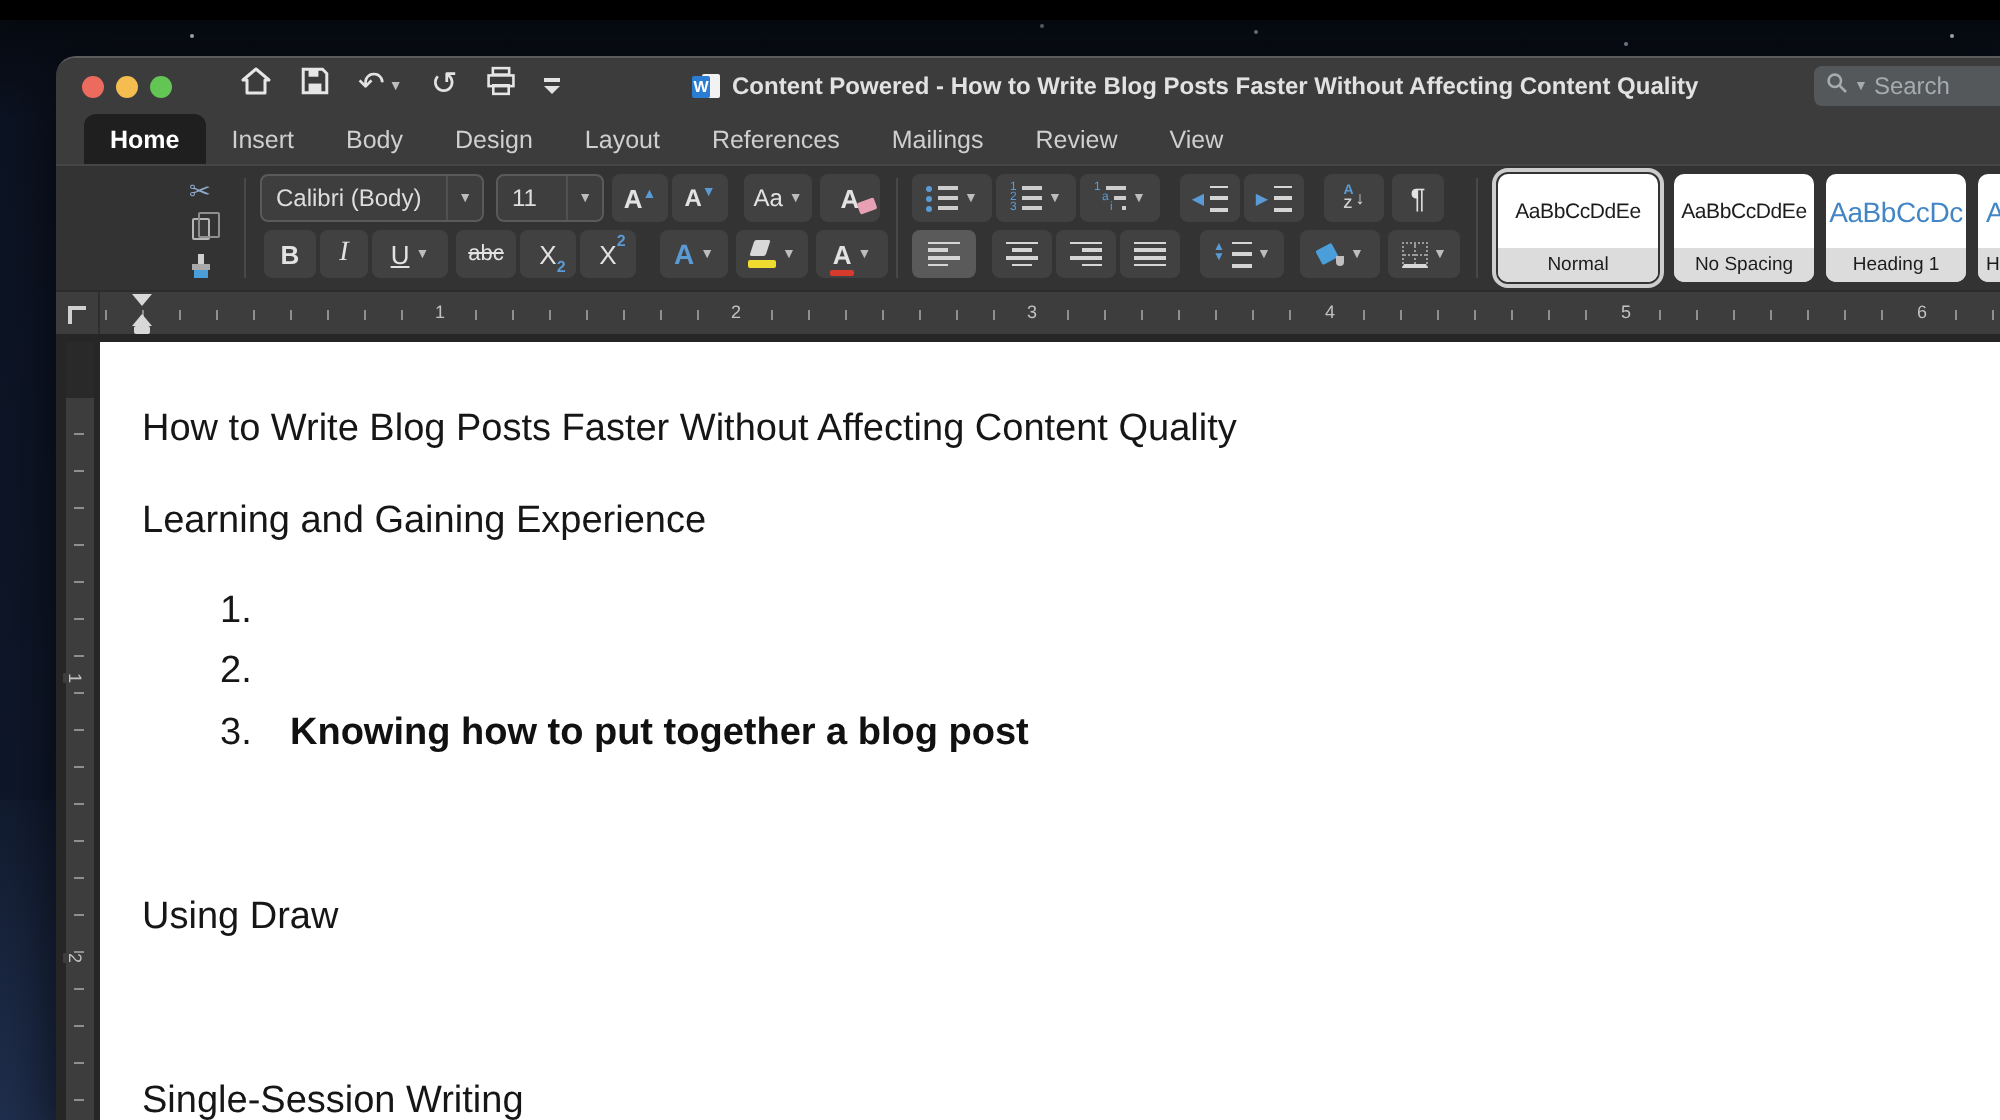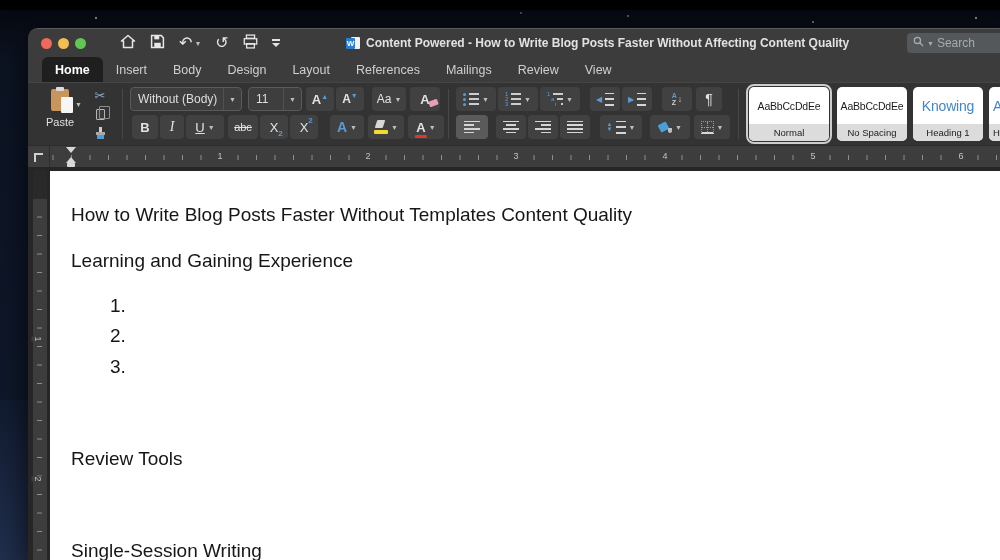--- a/index.html
+++ b/index.html
@@ -225,43 +225,38 @@
     <div class="tab">Design</div>
     <div class="tab">Layout</div>
     <div class="tab">References</div>
     <div class="tab">Mailings</div>
     <div class="tab">Review</div>
     <div class="tab">View</div>
   </div>
 
   <div class="ribbon">
 
-    <div class="paste">
-      <span class="clip"></span>
-      <span class="lbl">Paste</span>
-      <span class="dd">▼</span>
-    </div>
     <span class="mini" style="left:62px;top:3px">
         <span class="scissors">✂</span>
       </span>
     <span class="mini" style="left:62px;top:22px">
         <span class="copyic"></span>
       </span>
     <span class="mini" style="left:62px;top:41px">
       <svg width="13" height="13" viewBox="0 0 13 13">
           <rect x="5" y="0" width="3" height="5" fill="#cfcfcf"></rect>
           <rect x="2" y="5" width="9" height="3" fill="#a9a9a9"></rect>
           <rect x="3" y="8" width="7" height="4" fill="#4a9eda"></rect>
         </svg>
     </span>
 
     <div class="vsep" style="left:94px"></div>
 
     <div class="combo" style="left:102px;top:4px;width:112px">
-      <span>Without (Body)</span>
+      <span>Calibri (Body)</span>
       <span class="arr">
           <span class="dd">▼</span>
         </span>
     </div>
     <div class="combo" style="left:220px;top:4px;width:54px">
       <span>11</span>
       <span class="arr">
           <span class="dd">▼</span>
         </span>
     </div>
@@ -462,21 +457,21 @@
 
     <div class="stylecard sel" style="left:721px;width:80px">
       <span class="prev">AaBbCcDdEe</span>
       <span class="cap">Normal</span>
     </div>
     <div class="stylecard" style="left:809px;width:70px">
       <span class="prev">AaBbCcDdEe</span>
       <span class="cap">No Spacing</span>
     </div>
     <div class="stylecard" style="left:885px;width:70px">
-      <span class="prev h1">Knowing</span>
+      <span class="prev h1">AaBbCcDc</span>
       <span class="cap">Heading 1</span>
     </div>
     <div class="stylecard" style="left:961px;width:40px">
       <span class="prev h1" style="justify-content:flex-start;padding-left:4px">Aa</span>
       <span class="cap" style="justify-content:flex-start;padding-left:4px">H</span>
     </div>
   </div>
 
   <div class="hruler-row">
     <div class="tabsel">
@@ -496,25 +491,26 @@
   </div>
 
   <div class="docarea">
     <div class="vruler">
       <span class="vcap"></span>
       <span class="vnum" style="top:162px">1</span>
       <span class="vnum" style="top:302px">2</span>
     </div>
 
     <div class="page">
-      <div class="dline" style="top:32px">How to Write Blog Posts Faster Without Templates Content Quality</div>
+      <div class="dline" style="top:32px">How to Write Blog Posts Faster Without Affecting Content Quality</div>
       <div class="dline" style="top:78px">Learning and Gaining Experience</div>
 
       <div class="dnum" style="top:123px">1.</div>
       <div class="dnum" style="top:153px">2.</div>
       <div class="dnum" style="top:184px">3.</div>
-
-      <div class="dline" style="top:276px">Review Tools</div>
+      <div class="ditem" style="top:184px">Knowing how to put together a blog post</div>
+
+      <div class="dline" style="top:276px">Using Draw</div>
       <div class="dline" style="top:368px">Single-Session Writing</div>
     </div>
   </div>
 
 </div>
 
 </body></html>

